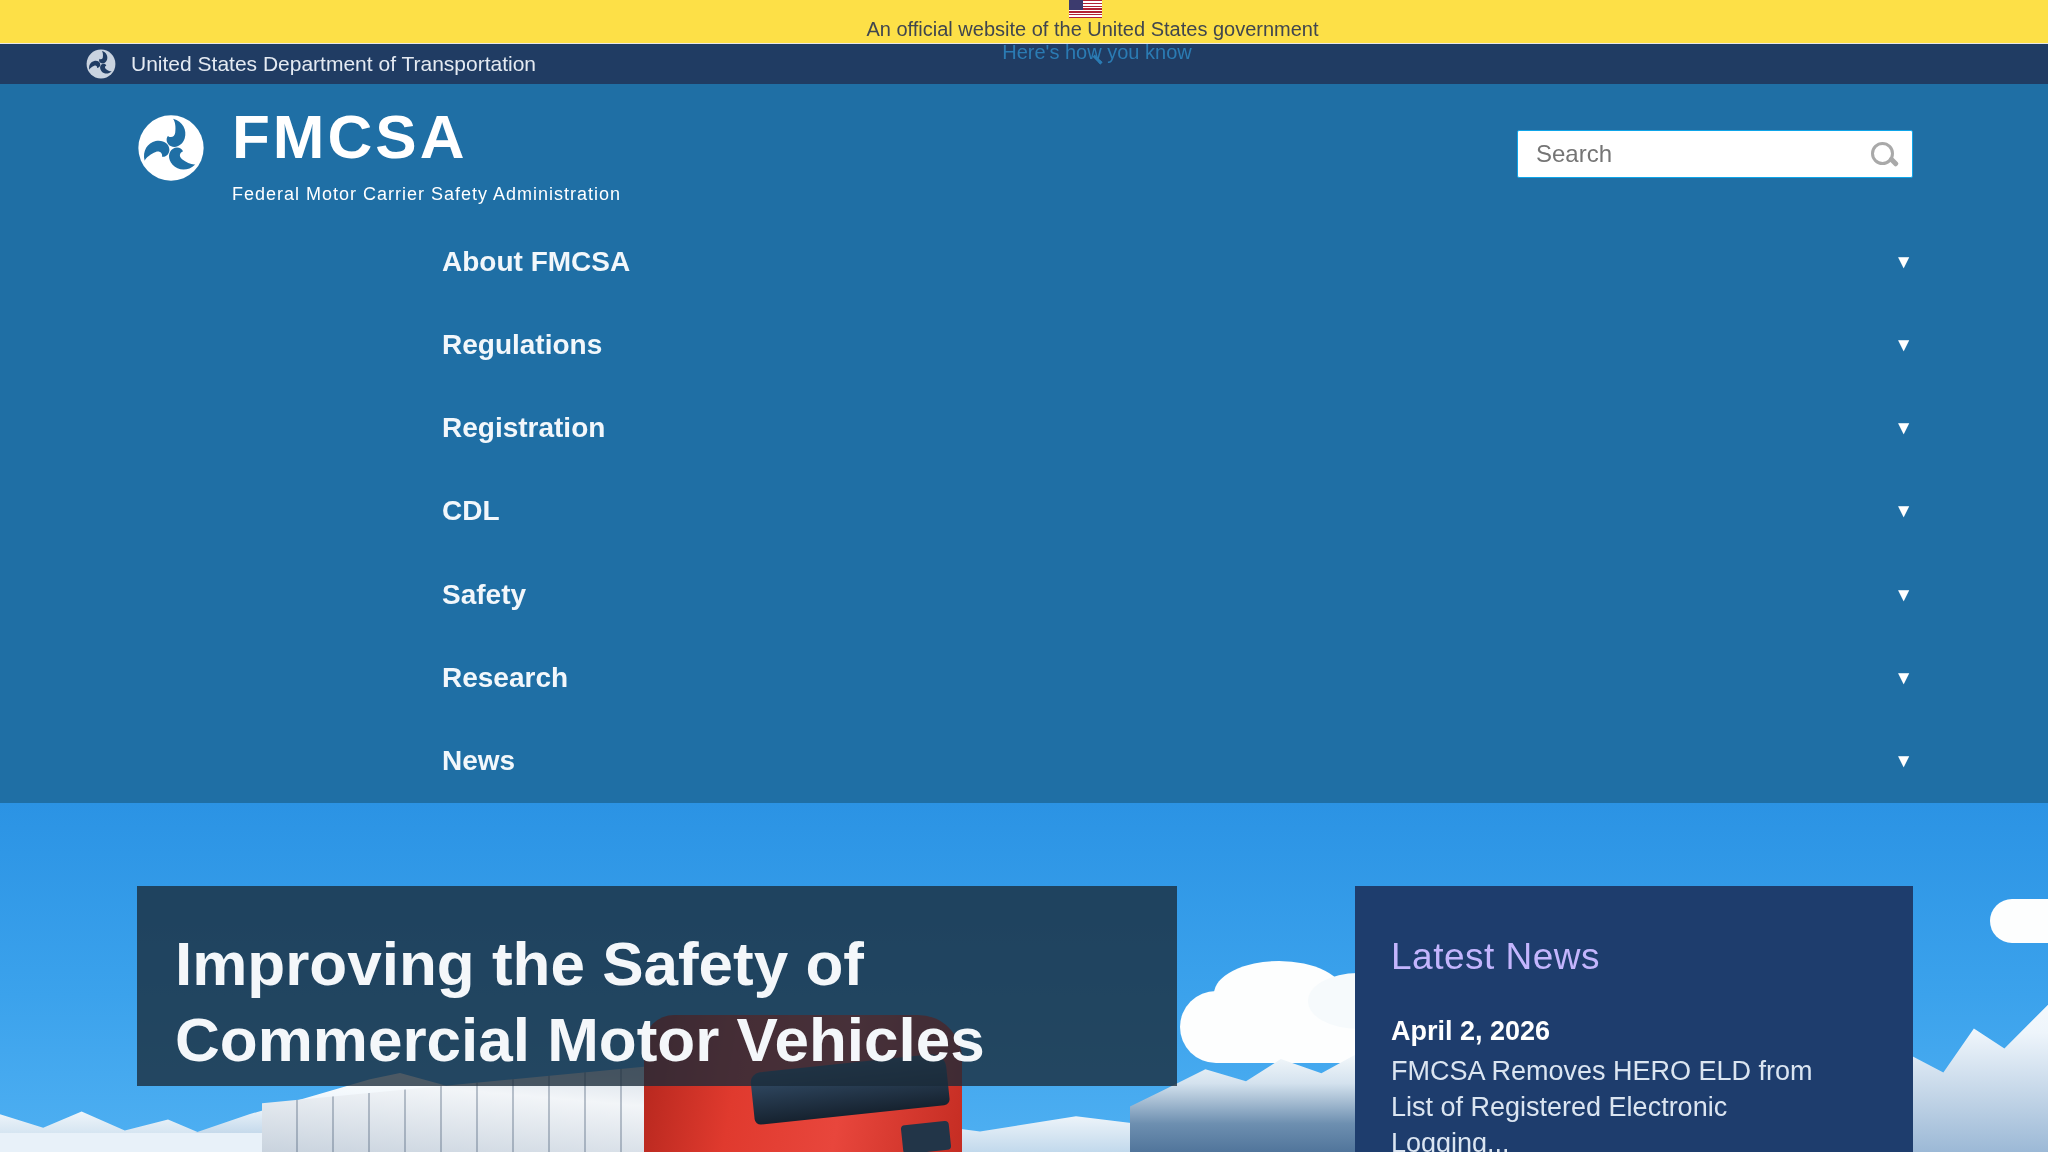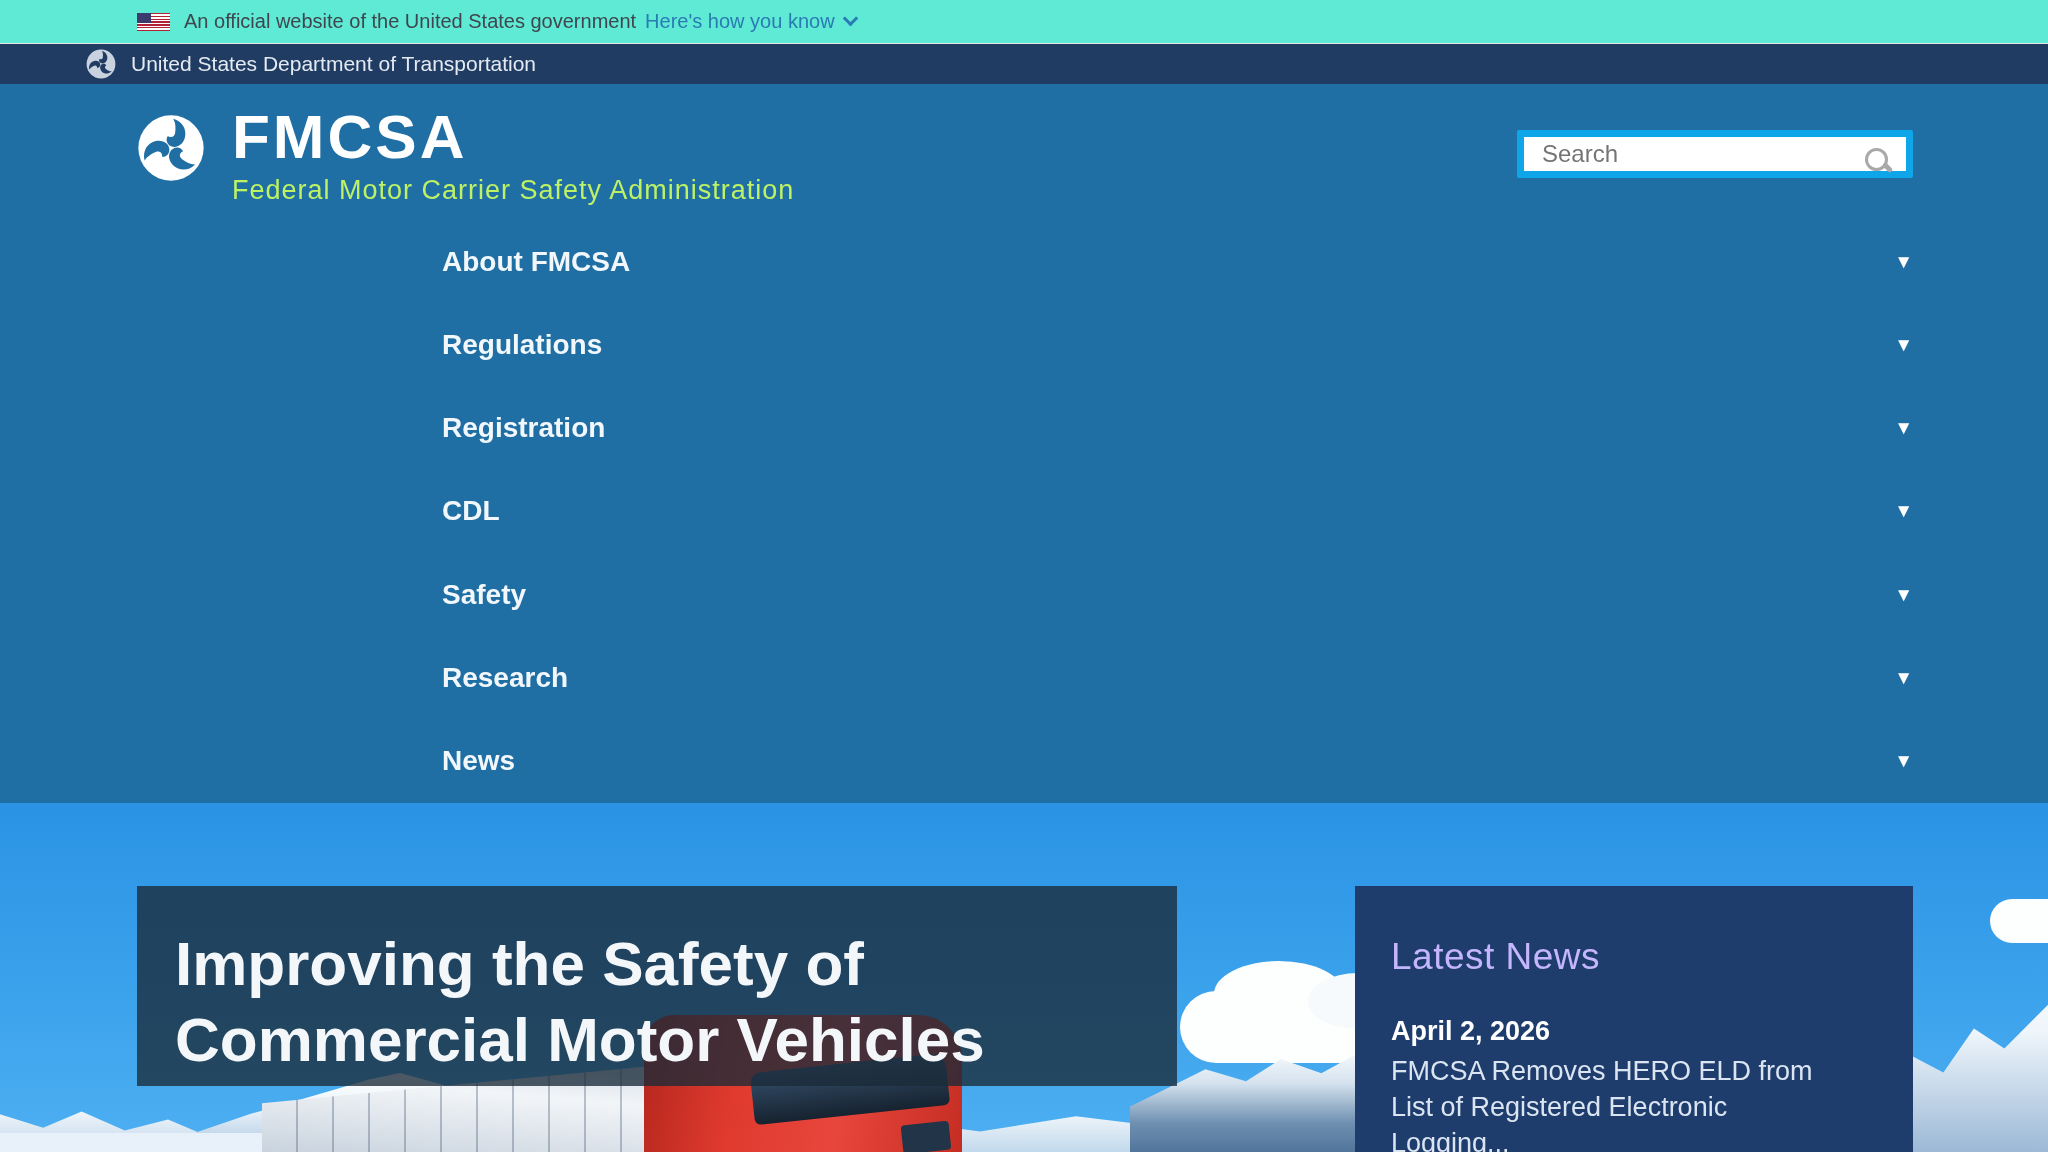--- a/index.html
+++ b/index.html
@@ -8,43 +8,43 @@
     --news-navy:#1e3d6d;
     --link:#2b7bb3;
     --banner-text:#40464e;
   }
   *{margin:0;padding:0;box-sizing:border-box;}
   html,body{width:2048px;height:1152px;overflow:hidden;}
   body{font-family:"Liberation Sans","DejaVu Sans",sans-serif;background:#fff;}
   .page{position:relative;width:2048px;height:1152px;overflow:hidden;}
 
   
-  .gov-banner{height:44px;background:#5eead4;border-bottom:1px solid #e8e8e8;
-    display:flex;align-items:center;padding-left:137px;font-size:20px;color:var(--banner-text);}
+  .gov-banner{height:44px;background:#fde047;border-bottom:1px solid #e8e8e8;
+    display:flex;align-items:center;padding-left:137px;font-size:20px;color:var(--banner-text);flex-direction:column;}
   .flag{position:relative;width:33px;height:18px;margin-right:14px;flex:0 0 auto;
     background:repeating-linear-gradient(180deg,#b22234 0 1.4px,#fff 1.4px 2.8px);}
   .flag::before{content:"";position:absolute;left:0;top:0;width:14px;height:10px;background:#3c3b6e;}
   .gov-link{color:var(--link);margin-left:9px;cursor:pointer;}
   .gov-chevron{width:11px;height:11px;border-right:3px solid var(--link);border-bottom:3px solid var(--link);
     transform:rotate(45deg);margin:-6px 0 0 10px;cursor:pointer;}
 
   
   .dot-bar{height:40px;background:var(--dot-navy);display:flex;align-items:center;
     padding-left:86px;color:#e4eaf2;font-size:21px;}
   .dot-bar svg{width:30px;height:30px;margin-right:15px;}
 
   
   .site-header{position:relative;height:136px;background:var(--blue);}
   .brand{position:absolute;left:137px;top:22px;display:flex;cursor:pointer;text-decoration:none;}
   .brand svg{width:68px;height:68px;margin-top:8px;}
   .brand-text{margin-left:27px;color:#fff;}
   .brand-acronym{font-size:62px;font-weight:bold;letter-spacing:3px;line-height:1;}
-  .brand-full{font-size:27px;letter-spacing:1px;color:#bef264;margin-top:7px;}
+  .brand-full{font-size:18px;letter-spacing:1px;color:#ffffff;margin-top:16px;}
   .search-box{position:absolute;right:135px;top:46px;width:396px;height:48px;background:#fff;
-    border:7px solid #0ea5e9;border-radius:2px;}
+    border:1px solid #0ea5e9;border-radius:2px;}
   .search-box input{width:100%;height:100%;border:none;outline:none;font-size:24px;color:#555;
     padding:0 56px 0 18px;font-family:inherit;background:transparent;}
   .search-box input::placeholder{color:#757575;}
   .search-icon{position:absolute;right:14px;top:10px;width:28px;height:28px;cursor:pointer;}
   .search-icon::before{content:"";position:absolute;left:1px;top:1px;width:17px;height:17px;
     border:3px solid #a9a9a9;border-radius:50%;}
   .search-icon::after{content:"";position:absolute;left:18px;top:18px;width:11px;height:5px;
     background:#a9a9a9;border-radius:2px;transform:rotate(45deg);}
 
   

